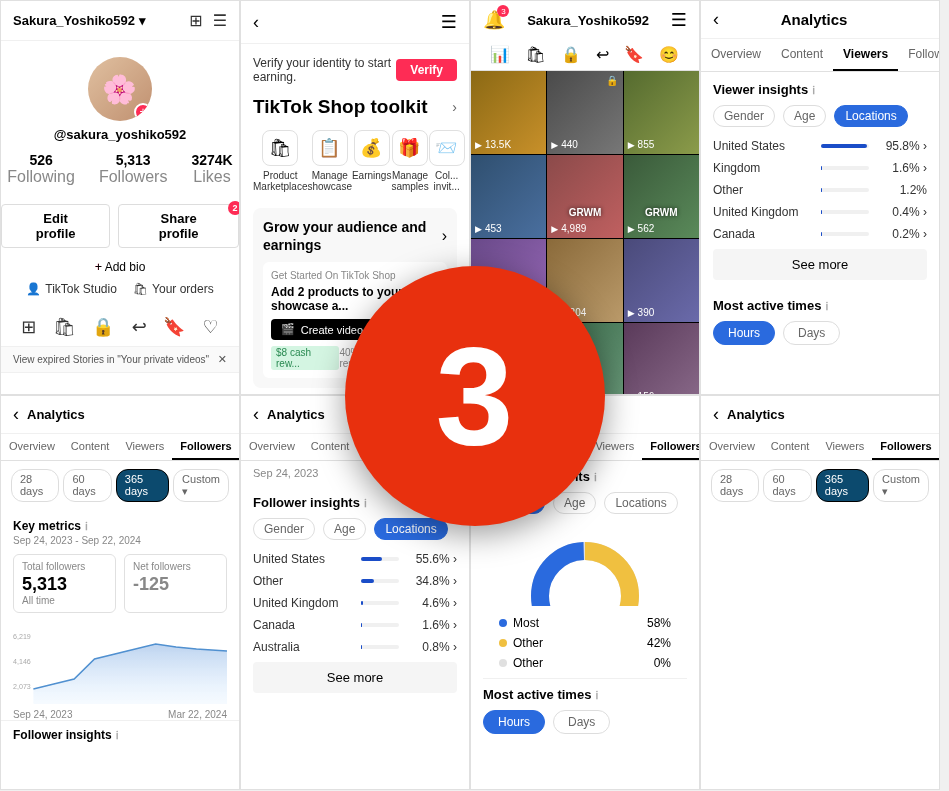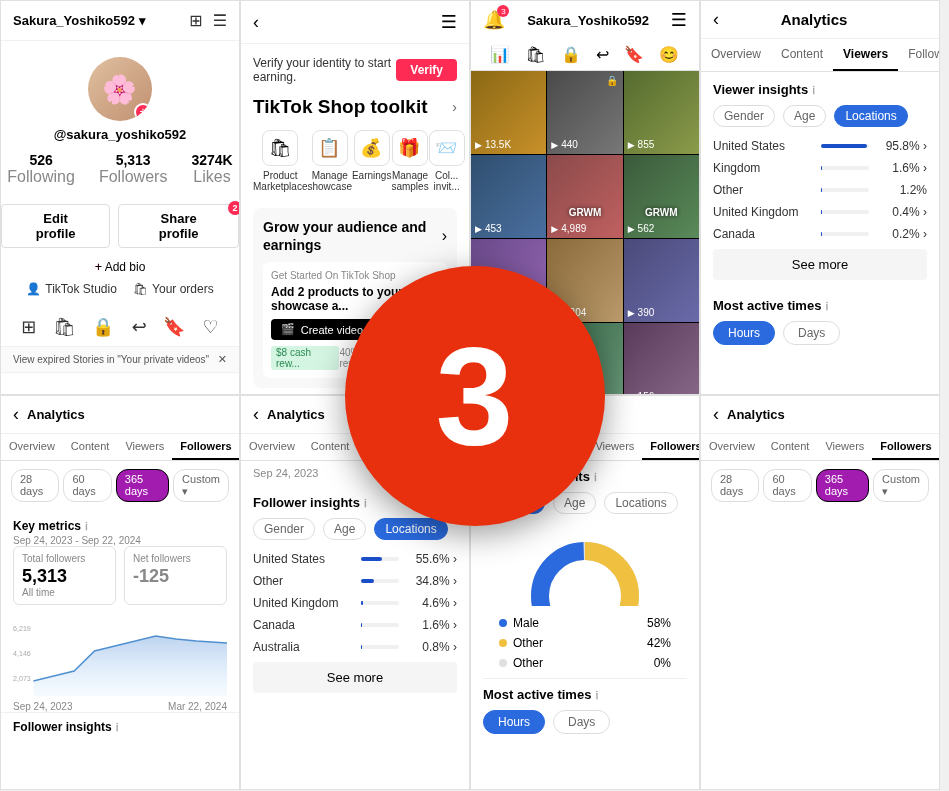--- a/index.html
+++ b/index.html
@@ -591,38 +591,39 @@
       font-size: 11px;
     }
     .date-pill {
       padding: 3px 8px;
       border-radius: 12px;
       border: 1px solid #ddd;
       color: #666;
       cursor: pointer;
     }
     .date-pill.active {
-      background: #a21caf;
+      background: #0c4a6e;
       color: white;
       border-color: #000;
     }
     .key-metrics-section {
       padding: 8px 12px;
     }
     .km-title {
       font-size: 12px;
       font-weight: 600;
       display: flex;
       align-items: center;
       gap: 4px;
       margin-bottom: 2px;
     }
     .km-date {
       font-size: 10px;
       color: #888;
+      margin-bottom: 8px;
     }
     .km-cards {
       display: flex;
       gap: 8px;
       margin-bottom: 8px;
     }
     .km-card {
       flex: 1;
       border: 1px solid #e0e0e0;
       border-radius: 6px;
@@ -1202,21 +1203,21 @@
 
         <circle cx="60" cy="60" r="45" fill="none" stroke="#e0e0e0" stroke-width="18"></circle>
 
         <circle cx="60" cy="60" r="45" fill="none" stroke="#f0c040" stroke-width="18" stroke-dasharray="118 165" stroke-dashoffset="0" transform="rotate(-90 60 60)"></circle>
 
         <circle cx="60" cy="60" r="45" fill="none" stroke="#2a6ade" stroke-width="18" stroke-dasharray="163 120" stroke-dashoffset="-118" transform="rotate(-90 60 60)"></circle>
       </svg>
     </div>
     <div class="gender-legend">
       <div class="gender-row">
-        <span><span class="gender-dot dot-male"></span><span>Male</span></span>
+        <span><span class="gender-dot dot-male"></span><span>Most</span></span>
         <span>58%</span>
       </div>
       <div class="gender-row">
         <span><span class="gender-dot dot-female"></span><span>Other</span></span>
         <span>42%</span>
       </div>
       <div class="gender-row">
         <span><span class="gender-dot dot-other"></span><span>Other</span></span>
         <span>0%</span>
       </div>

